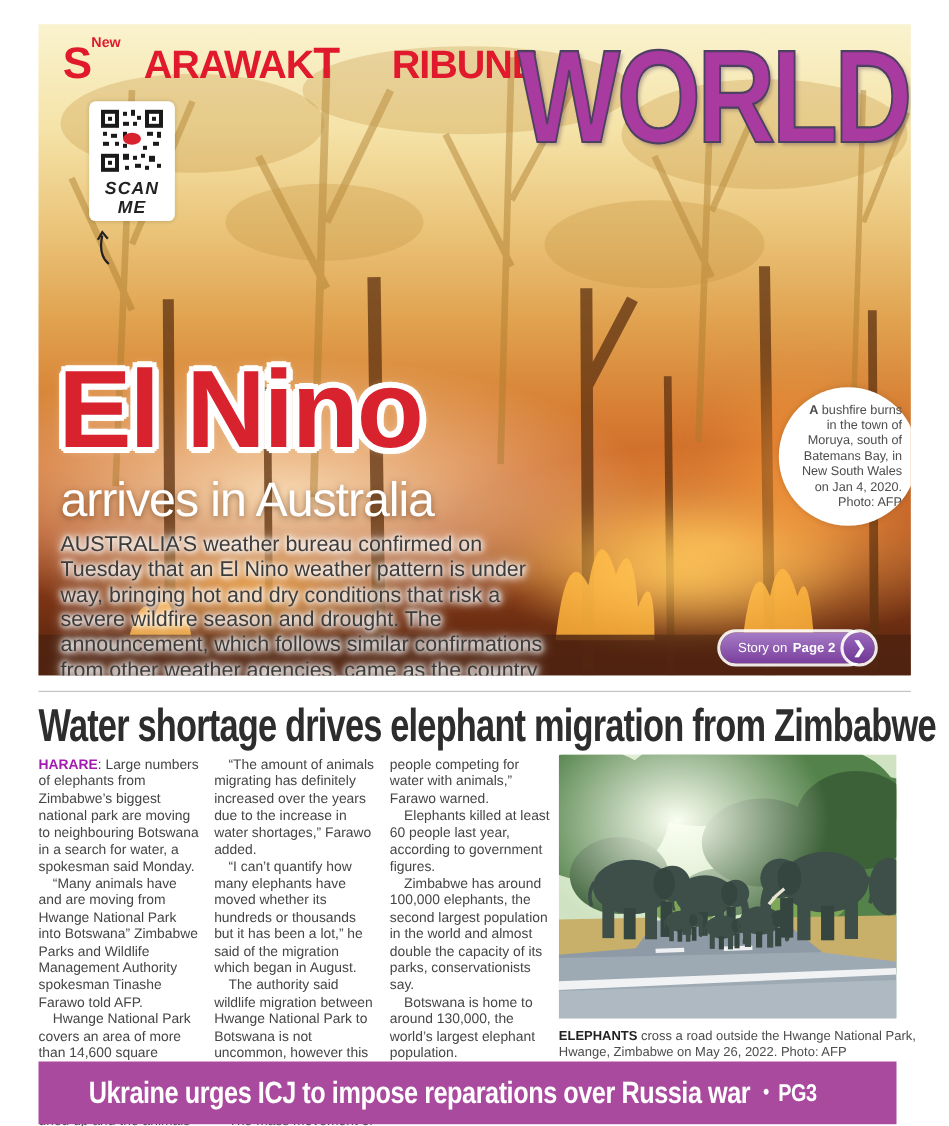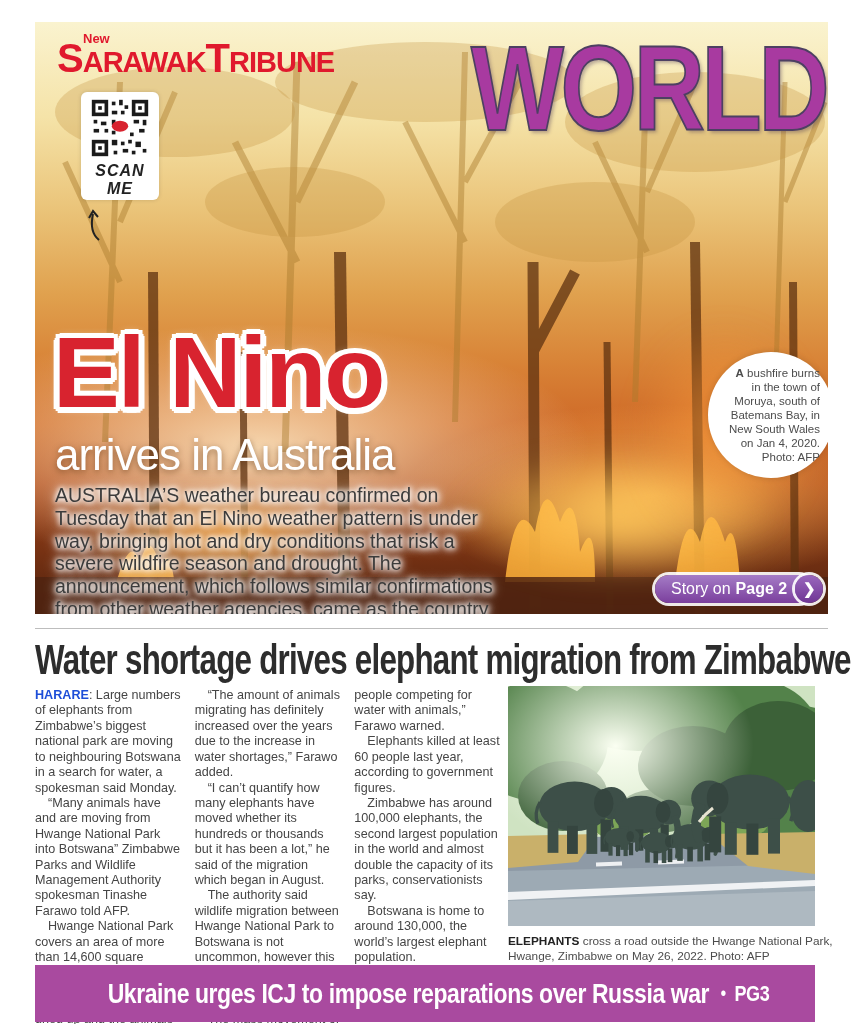--- a/index.html
+++ b/index.html
@@ -18,21 +18,21 @@
   .hero-art { position:absolute; inset:0; }
   .fireglow { position:absolute; border-radius:50%; filter:blur(14px); }
   .fg1 { left:40px; top:470px; width:300px; height:90px; background:radial-gradient(ellipse, rgba(255,170,60,.9), rgba(255,120,30,0) 70%); }
   .fg2 { left:420px; top:430px; width:330px; height:130px; background:radial-gradient(ellipse, rgba(255,200,90,.95), rgba(255,120,30,0) 70%); }
   .fg3 { left:600px; top:300px; width:180px; height:220px; background:radial-gradient(ellipse, rgba(255,160,60,.6), rgba(255,120,30,0) 70%); }
 
   
   .masthead { position:absolute; left:22px; top:18px; }
   .brand { color:#e0192d; font-weight:bold; letter-spacing:-1px; line-height:.9; white-space:nowrap; }
   .brand .big { font-size:40px; }
-  .brand .small-caps { font-size:29px; }
+  .brand .small-caps { font-size:36px;margin-left:48px; }
   .brand-new { color:#e0192d; font-weight:bold; font-size:13px; position:absolute; left:26px; top:-9px; letter-spacing:0; }
   .dateline { margin-top:9px; font-size:16px; color:#4a4a4a; letter-spacing:.2px; }
   .qr-wrap { position:relative; margin-top:16px; margin-left:24px; width:78px; background:#ffffff; border-radius:6px; padding:6px 6px 2px 6px; text-align:center; box-shadow:0 0 4px rgba(0,0,0,.15); }
   .qr-label { font-family:Liberation Sans, sans-serif; font-style:italic; font-weight:bold; font-size:16px; color:#222; letter-spacing:1px; }
   .qr-arrow { position:absolute; left:6px; top:116px; }
 
   
   .world {
     position:absolute; right:2px; top:6px;
     font-size:120px; font-weight:bold; letter-spacing:-4px; line-height:1;
@@ -73,21 +73,21 @@
 
   
   .story-badge {
     position:absolute; left:620px; top:553px; height:28px;
     display:flex; align-items:center; cursor:pointer;
   }
   .story-pill {
     height:28px; display:flex; align-items:center; padding:0 26px 0 16px;
     background:linear-gradient(180deg,#a57cc6,#7b3f9d);
     border-radius:14px; box-shadow:0 0 0 3px rgba(255,255,255,.9);
-    color:#fff; font-size:16px; white-space:nowrap;
+    color:#fff; font-size:12px; white-space:nowrap;
   }
   .story-pill b { margin-left:5px; }
   .story-chev {
     width:28px; height:28px; border-radius:50%; margin-left:-18px;
     background:linear-gradient(180deg,#9a68bd,#6f3694);
     box-shadow:0 0 0 3px rgba(255,255,255,.9);
     color:#fff; font-size:15px; font-weight:bold;
     display:flex; align-items:center; justify-content:center;
   }
 
@@ -95,31 +95,31 @@
   .rule { position:absolute; left:35px; top:628px; width:793px; height:1px; background:#bdbdbd; }
   .art-headline {
     position:absolute; left:35px; top:636px;
     font-size:42px; font-weight:bold; color:#2d2d2d; letter-spacing:-1px; white-space:nowrap;
     transform:scaleX(.745); transform-origin:left top;
   }
   .columns { position:absolute; left:35px; top:688px; width:468px; display:flex; gap:11px; }
   .col { width:149px; font-size:12.6px; line-height:1.225; color:#454545; }
   .col p { margin:0; }
   .col p.ind { text-indent:13px; }
-  .col b.lead { color:#1d4ed8; }
+  .col b.lead { color:#a21caf; }
 
   
   .ele-photo { position:absolute; left:508px; top:686px; width:307px; height:240px; overflow:hidden; background:#e8f0e0; }
   .ele-caption { position:absolute; left:508px; top:934px; width:332px; font-size:11.8px; line-height:1.25; color:#4c4c4c; }
   .ele-caption b { color:#222; }
 
   
   .bottom-bar {
     position:absolute; left:35px; top:965px; width:780px; height:57px;
-    background:#a94a9f; display:flex; align-items:center; justify-content:flex-start;
+    background:#a94a9f; display:flex; align-items:center; justify-content:flex-end;padding-left:12px;
   }
   .bottom-inner { display:flex; align-items:center; transform:scaleX(.82); white-space:nowrap; }
   .bottom-headline { color:#fff; font-weight:bold; font-size:28px; letter-spacing:-.5px; }
   .bottom-bullet { color:#fff; font-size:20px; margin:0 10px 0 14px; }
   .bottom-page { color:#fff; font-weight:bold; font-size:22px; letter-spacing:-.5px; }
 </style>
 </head>
 <body>
 
 <div class="page">

